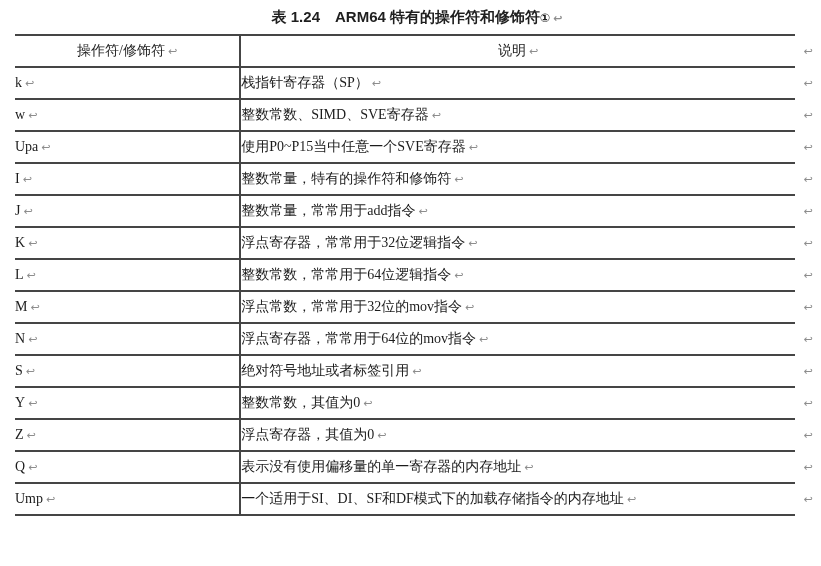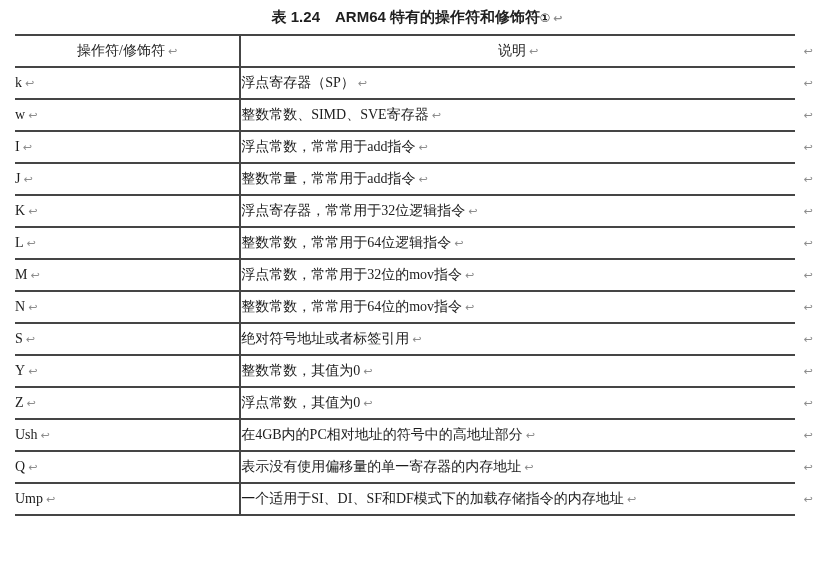--- a/index.html
+++ b/index.html
@@ -92,35 +92,40 @@
     <thead>
       <tr>
         <th class="c1"><span>操作符/修饰符</span><span class="ret">↩</span></th>
         <th class="c2"><span>说明</span><span class="ret">↩</span></th>
         <th class="c3"><span class="rowend">↩</span></th>
       </tr>
     </thead>
     <tbody id="table-body">
     <tr>
       <td class="c1"><span class="op-txt">k</span><span class="ret">↩</span></td>
-      <td class="c2"><span class="desc-txt">浮点寄存器（SP）</span><span class="ret">↩</span></td>
+      <td class="c2"><span class="desc-txt">栈指针寄存器（SP）</span><span class="ret">↩</span></td>
       <td class="c3"><span class="rowend">↩</span></td>
     </tr>
 
     <tr>
       <td class="c1"><span class="op-txt">w</span><span class="ret">↩</span></td>
       <td class="c2"><span class="desc-txt">整数常数、SIMD、SVE寄存器</span><span class="ret">↩</span></td>
       <td class="c3"><span class="rowend">↩</span></td>
     </tr>
 
 
+    <tr>
+      <td class="c1"><span class="op-txt">Upa</span><span class="ret">↩</span></td>
+      <td class="c2"><span class="desc-txt">使用P0~P15当中任意一个SVE寄存器</span><span class="ret">↩</span></td>
+      <td class="c3"><span class="rowend">↩</span></td>
+    </tr>
 
     <tr>
       <td class="c1"><span class="op-txt">I</span><span class="ret">↩</span></td>
-      <td class="c2"><span class="desc-txt">浮点常数，常常用于add指令</span><span class="ret">↩</span></td>
+      <td class="c2"><span class="desc-txt">整数常量，特有的操作符和修饰符</span><span class="ret">↩</span></td>
       <td class="c3"><span class="rowend">↩</span></td>
     </tr>
 
     <tr>
       <td class="c1"><span class="op-txt">J</span><span class="ret">↩</span></td>
       <td class="c2"><span class="desc-txt">整数常量，常常用于add指令</span><span class="ret">↩</span></td>
       <td class="c3"><span class="rowend">↩</span></td>
     </tr>
 
     <tr>
@@ -136,47 +141,42 @@
     </tr>
 
     <tr>
       <td class="c1"><span class="op-txt">M</span><span class="ret">↩</span></td>
       <td class="c2"><span class="desc-txt">浮点常数，常常用于32位的mov指令</span><span class="ret">↩</span></td>
       <td class="c3"><span class="rowend">↩</span></td>
     </tr>
 
     <tr>
       <td class="c1"><span class="op-txt">N</span><span class="ret">↩</span></td>
-      <td class="c2"><span class="desc-txt">整数常数，常常用于64位的mov指令</span><span class="ret">↩</span></td>
+      <td class="c2"><span class="desc-txt">浮点寄存器，常常用于64位的mov指令</span><span class="ret">↩</span></td>
       <td class="c3"><span class="rowend">↩</span></td>
     </tr>
 
     <tr>
       <td class="c1"><span class="op-txt">S</span><span class="ret">↩</span></td>
       <td class="c2"><span class="desc-txt">绝对符号地址或者标签引用</span><span class="ret">↩</span></td>
       <td class="c3"><span class="rowend">↩</span></td>
     </tr>
 
     <tr>
       <td class="c1"><span class="op-txt">Y</span><span class="ret">↩</span></td>
       <td class="c2"><span class="desc-txt">整数常数，其值为0</span><span class="ret">↩</span></td>
       <td class="c3"><span class="rowend">↩</span></td>
     </tr>
 
     <tr>
       <td class="c1"><span class="op-txt">Z</span><span class="ret">↩</span></td>
-      <td class="c2"><span class="desc-txt">浮点常数，其值为0</span><span class="ret">↩</span></td>
+      <td class="c2"><span class="desc-txt">浮点寄存器，其值为0</span><span class="ret">↩</span></td>
       <td class="c3"><span class="rowend">↩</span></td>
     </tr>
 
-    <tr>
-      <td class="c1"><span class="op-txt">Ush</span><span class="ret">↩</span></td>
-      <td class="c2"><span class="desc-txt">在4GB内的PC相对地址的符号中的高地址部分</span><span class="ret">↩</span></td>
-      <td class="c3"><span class="rowend">↩</span></td>
-    </tr>
 
     <tr>
       <td class="c1"><span class="op-txt">Q</span><span class="ret">↩</span></td>
       <td class="c2"><span class="desc-txt">表示没有使用偏移量的单一寄存器的内存地址</span><span class="ret">↩</span></td>
       <td class="c3"><span class="rowend">↩</span></td>
     </tr>
 
     <tr>
       <td class="c1"><span class="op-txt">Ump</span><span class="ret">↩</span></td>
       <td class="c2"><span class="desc-txt">一个适用于SI、DI、SF和DF模式下的加载存储指令的内存地址</span><span class="ret">↩</span></td>

